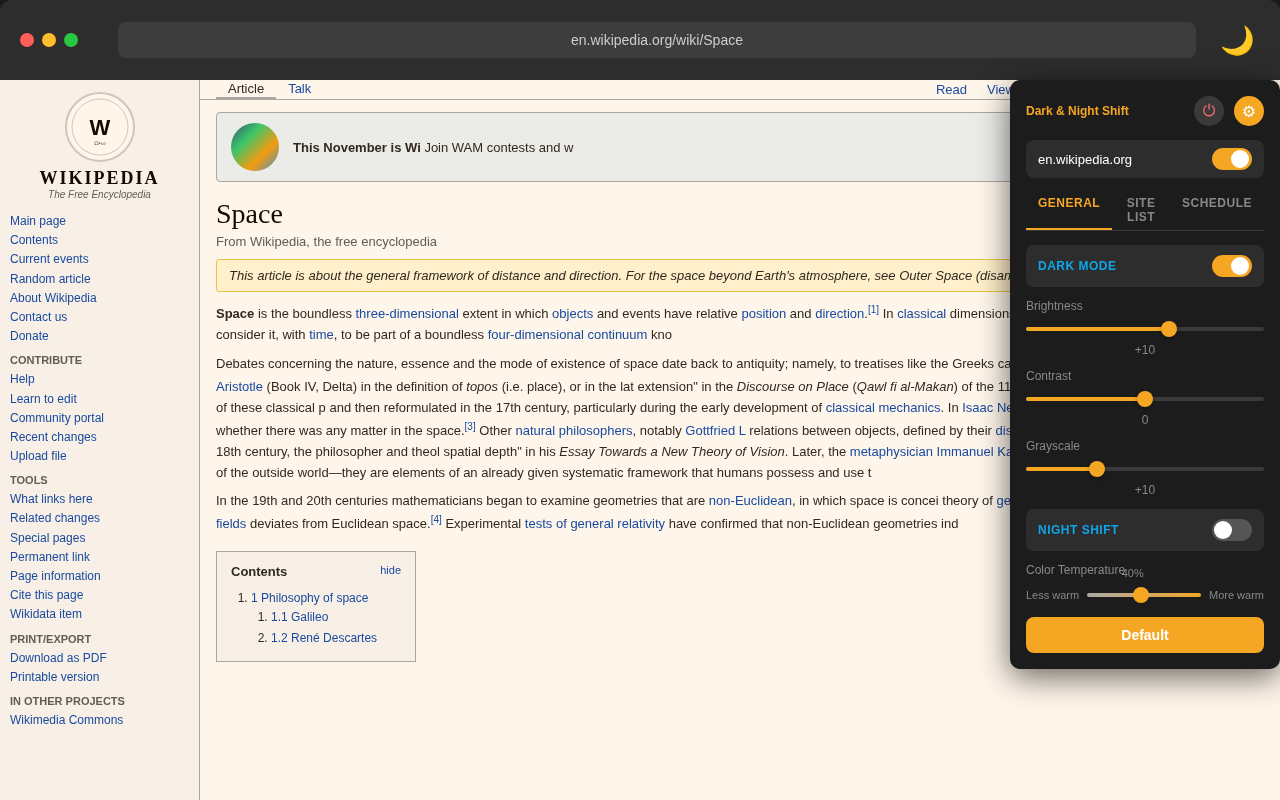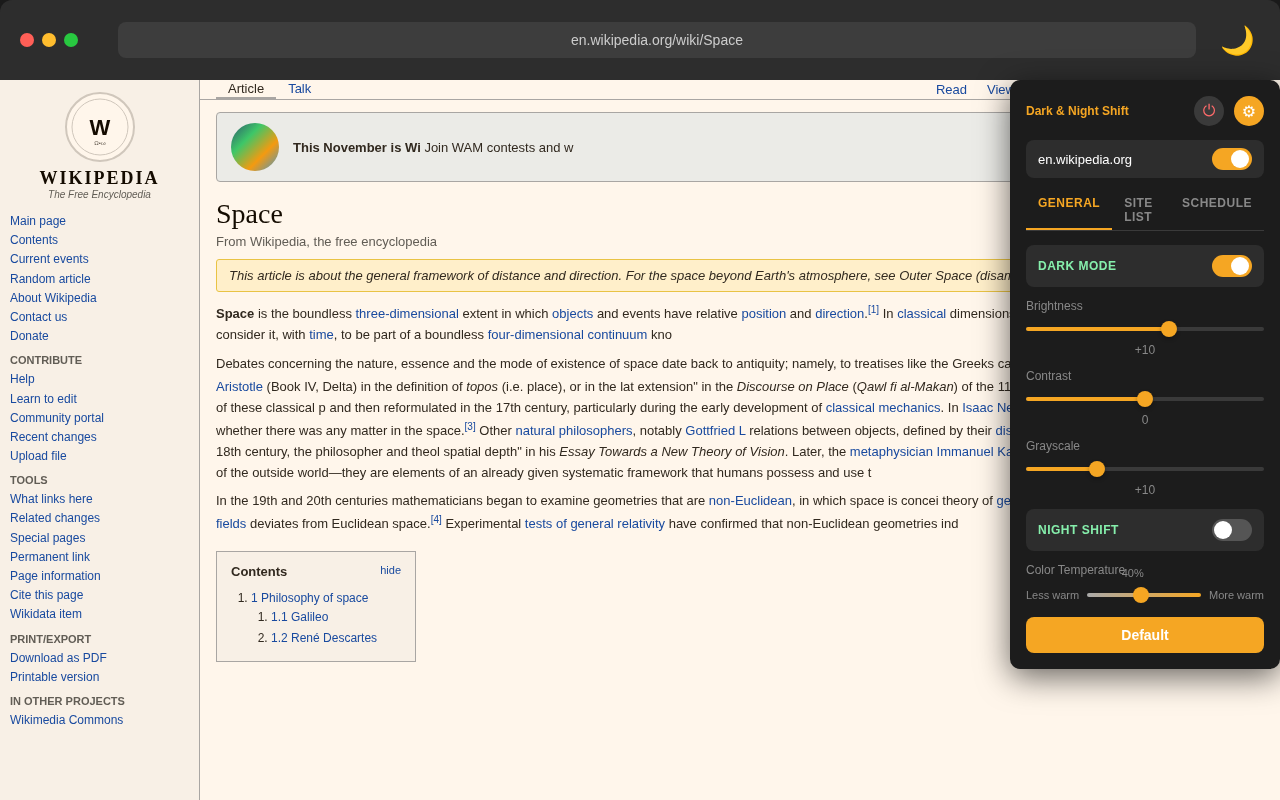--- a/index.html
+++ b/index.html
@@ -359,39 +359,40 @@
       border-bottom: 1px solid #3a3a3a;
       margin-bottom: 14px;
     }
     .popup-tab {
       font-size: 12px;
       font-weight: 600;
       padding: 6px 12px;
       cursor: pointer;
       color: #888;
       letter-spacing: 0.5px;
+      text-align: center;
     }
     .popup-tab.active {
       color: #f5a623;
       border-bottom: 2px solid #f5a623;
     }
 
     .setting-row {
       display: flex;
       align-items: center;
       justify-content: space-between;
       background: #2d2d2d;
       border-radius: 8px;
       padding: 10px 12px;
       margin-bottom: 12px;
     }
     .setting-label {
       font-size: 12px;
       font-weight: 600;
-      color: #86efac;
+      color: #0ea5e9;
       letter-spacing: 0.5px;
     }
 
     .slider-section {
       margin-bottom: 12px;
     }
     .slider-label {
       font-size: 12px;
       color: #888;
       margin-bottom: 6px;

